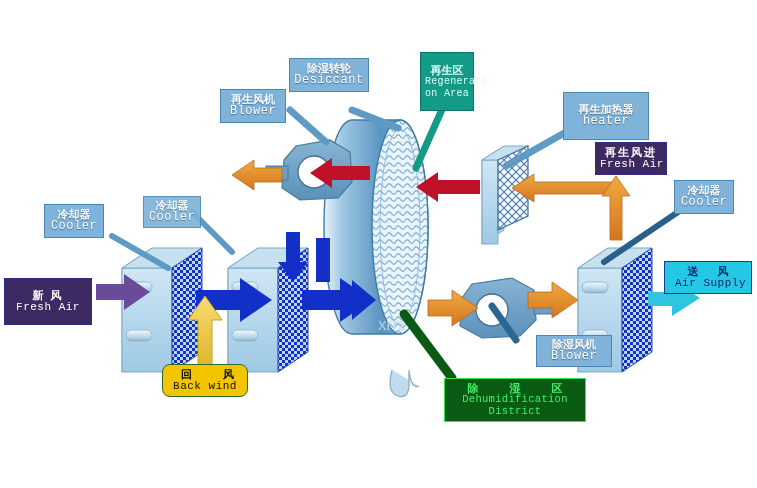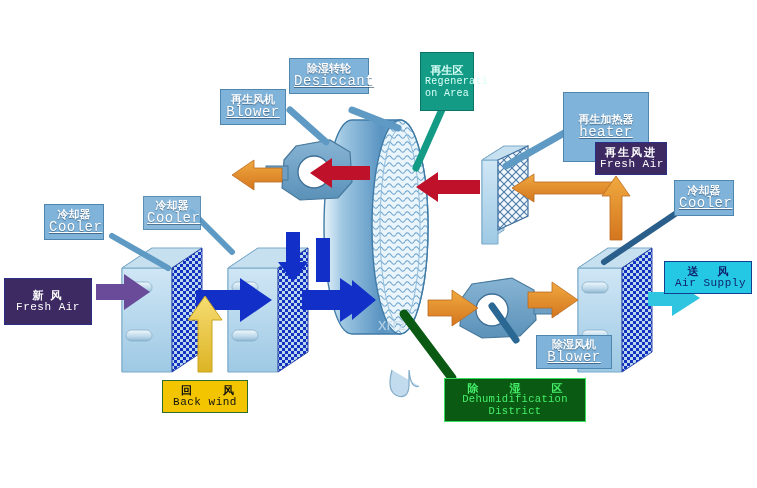--- a/index.html
+++ b/index.html
@@ -11,21 +11,21 @@
   
   .tag{position:absolute;box-sizing:border-box;text-align:center;
        line-height:1.12;white-space:nowrap;z-index:30;}
   .tag .cn{display:block;font-weight:bold;}
   .tag .en{display:block;font-family:"Liberation Mono","DejaVu Sans Mono",monospace;}
 
   
   .t-blue{background:#7fb3d9;border:1px solid #4e86b0;color:#ffffff;
           text-shadow:0 1px 1px rgba(20,50,80,.55);}
   .t-blue .cn{font-size:11px;}
-  .t-blue .en{font-size:14px;letter-spacing:.5px;text-decoration:underline;}
+  .t-blue .en{font-size:12px;letter-spacing:.5px;}
 
   
   .t-teal{background:#139b86;border:1px solid #0c7466;color:#d8fff7;}
   .t-teal .cn{font-size:11px;}
   .t-teal .en{font-size:10px;letter-spacing:.3px;}
 
   
   .t-orange{background:linear-gradient(180deg,#d2763a 0%,#b95f28 55%,#8e4a20 100%);
             border:1px solid #3b1d08;color:#ffffff;
             text-shadow:0 1px 1px rgba(0,0,0,.6);}
@@ -257,21 +257,21 @@
     <span class="cn">再生风机</span>
     <span class="en">Blower</span>
   </div>
 
   <div class="tag t-teal" style="left:420px;top:52px;width:54px;padding:11px 4px;">
     <span class="cn">再生区</span>
     <span class="en">Regenerati</span>
     <span class="en">on Area</span>
   </div>
 
-  <div class="tag t-blue" style="left:563px;top:92px;width:86px;padding:20px 4px;">
+  <div class="tag t-blue" style="left:563px;top:92px;width:86px;padding:10px 4px;">
     <span class="cn">再生加热器</span>
     <span class="en">heater</span>
   </div>
 
 
   <div class="tag t-purple" style="left:595px;top:142px;width:72px;padding:3px 4px;">
     <span class="cn">再生风进</span>
     <span class="en">Fresh Air</span>
   </div>
 
@@ -288,21 +288,21 @@
   <div class="tag t-blue" style="left:143px;top:196px;width:58px;padding:2px 3px;opacity:.92;">
     <span class="cn">冷却器</span>
     <span class="en">Cooler</span>
   </div>
 
   <div class="tag t-purple" style="left:4px;top:278px;width:88px;padding:10px 4px;">
     <span class="cn">新 风</span>
     <span class="en">Fresh Air</span>
   </div>
 
-  <div class="tag t-yellow" style="left:162px;top:380px;width:86px;padding:3px 4px;">
+  <div class="tag t-yellow" style="left:162px;top:364px;width:86px;padding:3px 4px;border-radius:8px;">
     <span class="cn">回 风</span>
     <span class="en">Back wind</span>
   </div>
 
   <div class="tag t-blue" style="left:508px;top:335px;width:76px;padding:2px 4px;margin-left:28px;">
     <span class="cn">除湿风机</span>
     <span class="en">Blower</span>
   </div>
 
   <div class="tag t-green" style="left:444px;top:378px;width:142px;padding:3px 4px;">

